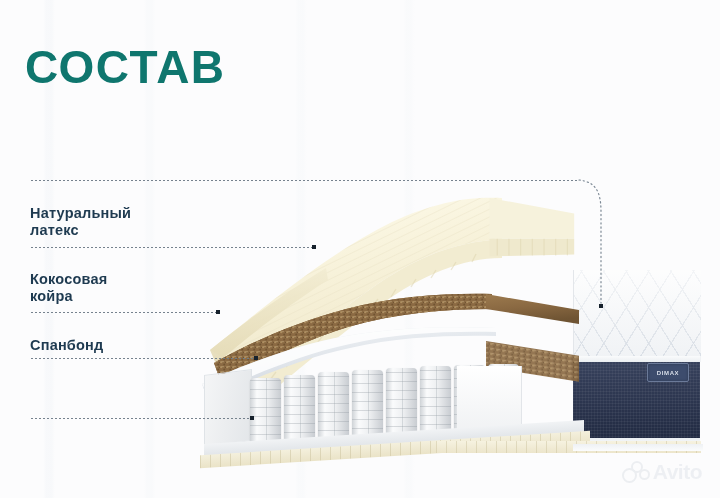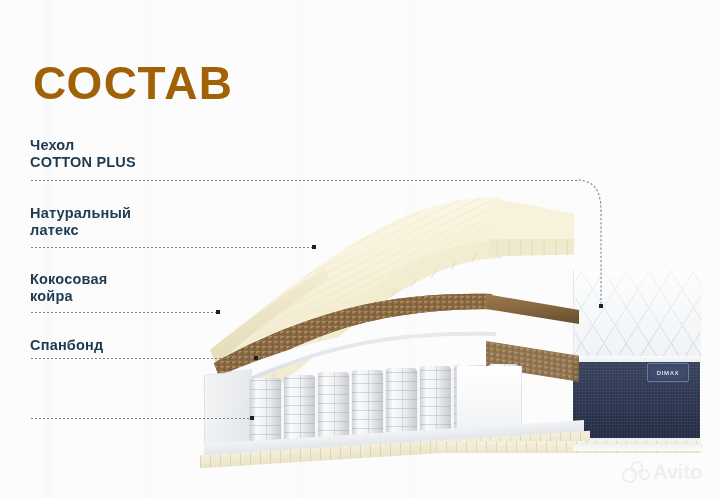--- a/index.html
+++ b/index.html
@@ -15,23 +15,23 @@
   .bg-bands{position:absolute;inset:0;
     background:
       linear-gradient(90deg, rgba(255,255,255,0) 0 6%, rgba(244,246,249,.55) 6.4% 7.2%, rgba(255,255,255,0) 7.6% 20%,
       rgba(246,248,250,.5) 20.4% 21.1%, rgba(255,255,255,0) 21.6% 41%,
       rgba(246,248,250,.45) 41.4% 42.1%, rgba(255,255,255,0) 42.6% 56%,
       rgba(246,248,250,.4) 56.4% 57.1%, rgba(255,255,255,0) 57.6% 100%);
     pointer-events:none;}
 
   
   .title{
-    position:absolute;left:33px;top:44px;
+    position:absolute;left:25px;top:44px;
     font-size:46px;font-weight:bold;letter-spacing:1.5px;
-    color:#a16207;line-height:1;margin-top:16px;
+    color:#0f766e;line-height:1;
   }
 
   
   .label{
     position:absolute;left:30px;
     color:#1e3a50;font-weight:bold;font-size:14.5px;
     line-height:17px;letter-spacing:.2px;
     white-space:pre-line;
   }
   .lb0{top:137px;}
@@ -339,22 +339,20 @@
   <svg class="leader-curve">
     <path d="M 579,180 C 596,182 601,192 601,212 L 601,303" fill="none" stroke="#7b8894" stroke-width="1.2" stroke-dasharray="1.2 3" stroke-linecap="round"></path>
   </svg>
 
   <div class="dot-end" style="left:599px;top:304px;"></div>
   <div class="dot-end" style="left:312px;top:245px;"></div>
   <div class="dot-end" style="left:216px;top:310px;"></div>
   <div class="dot-end" style="left:254px;top:356px;"></div>
   <div class="dot-end" style="left:250px;top:416px;"></div>
 
-  <div class="label lb0">Чехол
-COTTON PLUS</div>
   <div class="label lb2">Кокосовая
 койра</div>
   <div class="label lb1">Натуральный
 латекс</div>
   <div class="label lb3">Спанбонд</div>
 
   <div class="watermark">
     <span class="wm-glyph">
       <i class="wm-c1"></i>
         <i class="wm-c2"></i>

